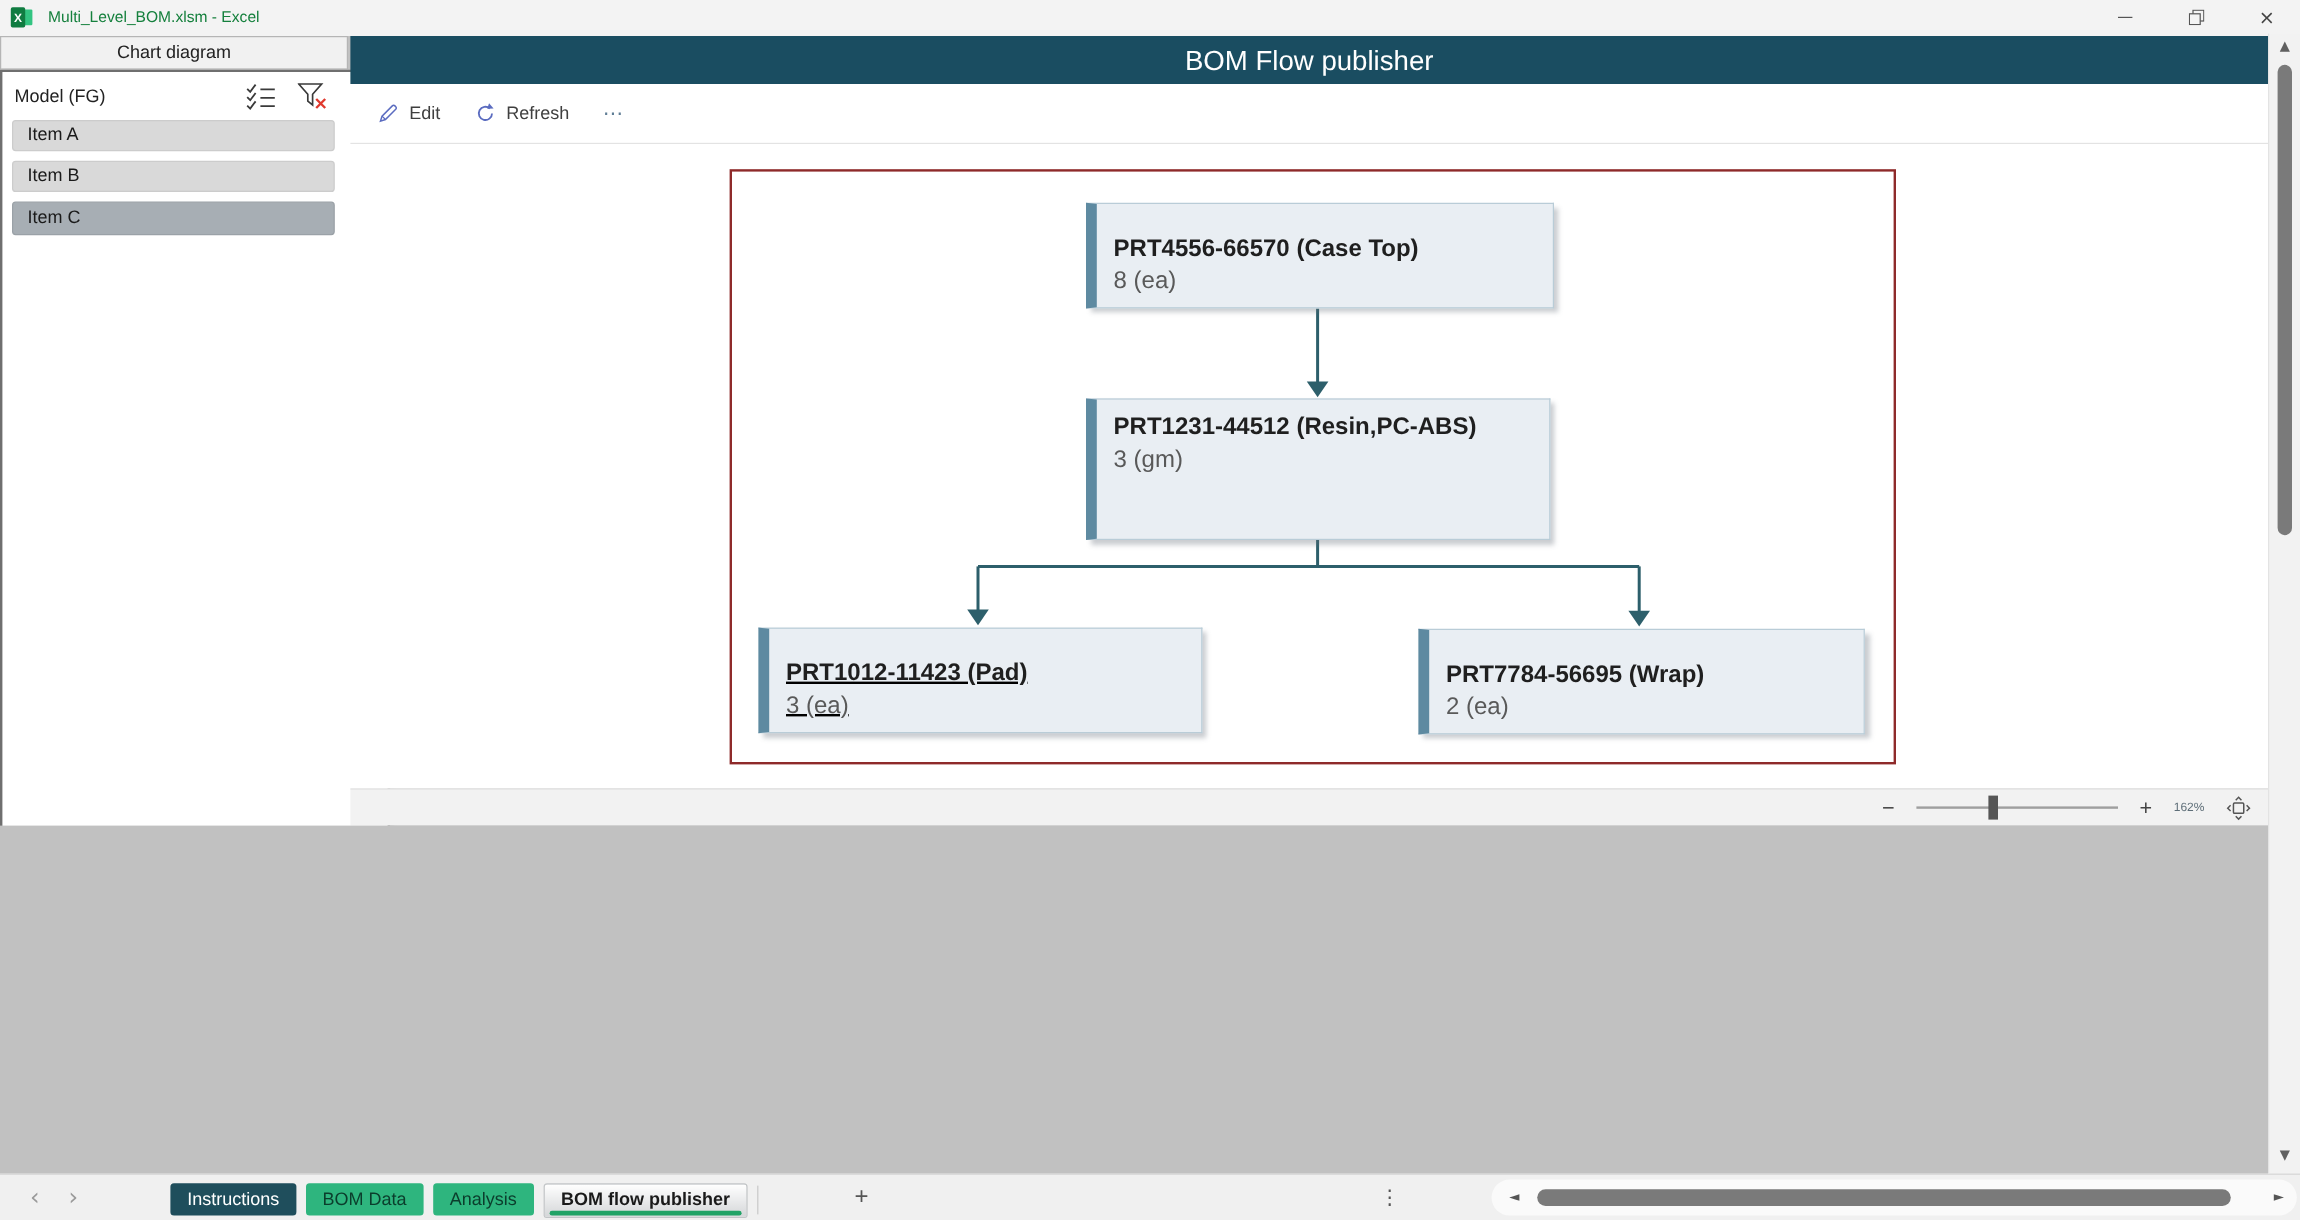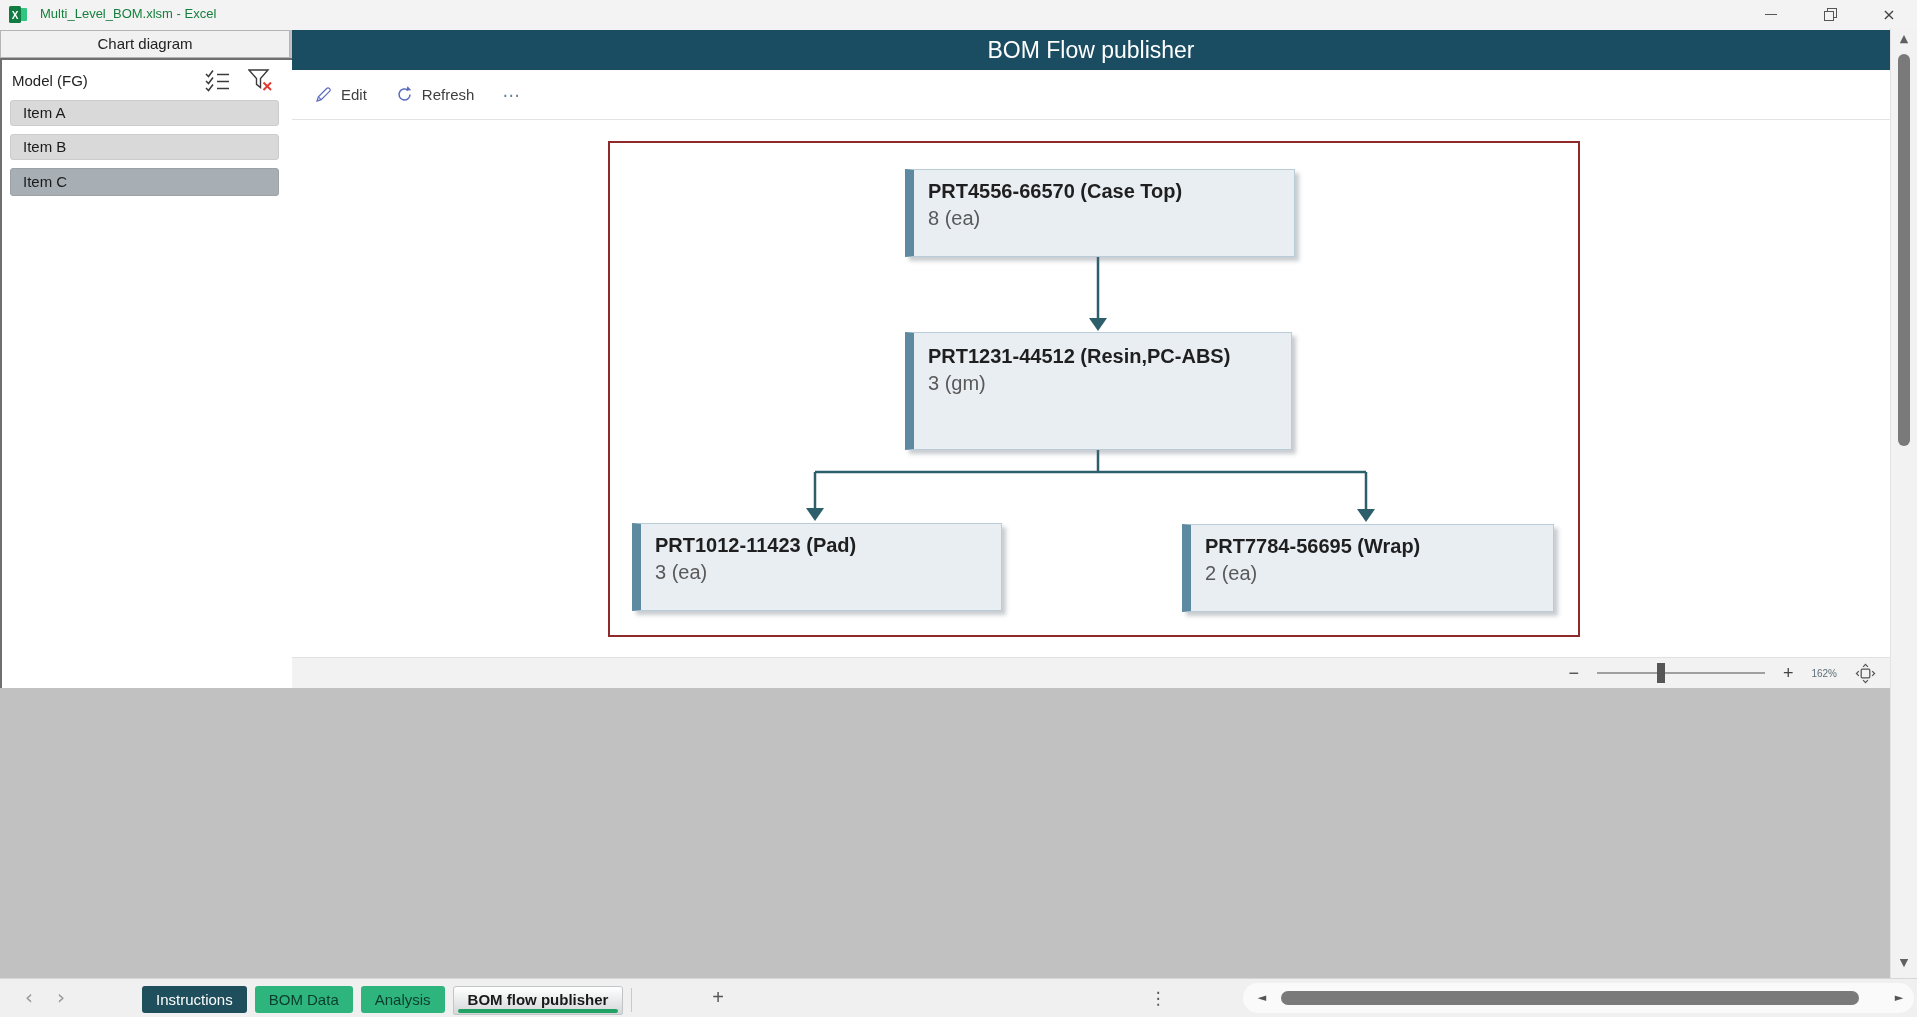--- a/index.html
+++ b/index.html
@@ -41,26 +41,26 @@
   .tool-btn{display:flex;align-items:center;gap:8px;font-size:15px;color:#3f3f3f;cursor:pointer;}
   .tool-more{font-size:17px;color:#5f7d95;letter-spacing:2px;cursor:pointer;font-family:"DejaVu Sans",sans-serif;}
 
   .canvas{position:absolute;left:292px;top:120px;width:1598px;height:537px;background:#fff;}
   .frame{position:absolute;left:316px;top:21px;width:972px;height:496px;
          border:2px solid var(--frame,#8e2a2a);box-sizing:border-box;}
   .connectors{position:absolute;left:0;top:0;width:968px;height:492px;pointer-events:none;}
 
   .node{position:absolute;background:var(--node_fill,#e9eef3);border:1px solid var(--node_border,#b9ccd7);
         border-left:9px solid var(--node_accent,#5e8aa1);box-sizing:border-box;
-        box-shadow:4px 4px 4px rgba(100,110,120,.35);padding:8px 14px;cursor:pointer;}
+        box-shadow:4px 4px 4px rgba(100,110,120,.35);padding:24px 14px;cursor:pointer;}
   .node .title{font-size:20px;font-weight:bold;color:#1f1f1f;line-height:26px;max-width:305px;}
   .node .qty{font-size:20px;color:#595959;line-height:27px;margin-top:1px;}
   .node-0{left:295px;top:26px;width:390px;height:88px;}
   .node-1{left:295px;top:189px;width:387px;height:118px;padding-top:10px;}
-  .node-2{left:22px;top:380px;width:370px;height:88px;}
+  .node-2{left:22px;top:380px;width:370px;height:88px;text-decoration:underline;}
   .node-3{left:572px;top:381px;width:372px;height:88px;}
 
   
   .zoombar{position:absolute;left:292px;top:657px;width:1598px;height:31px;background:#f2f2f2;
            border-top:1px solid #e0e0e0;box-sizing:border-box;display:flex;align-items:center;
            justify-content:flex-end;gap:18px;padding-right:14px;}
   .zoom-minus,.zoom-plus{font-size:18px;color:#444;cursor:pointer;line-height:1;}
   .zoom-track{position:relative;width:168px;height:2px;background:#9f9f9f;cursor:pointer;}
   .zoom-thumb{position:absolute;left:60px;top:-9px;width:8px;height:20px;background:#565656;cursor:pointer;}
   .zoom-level{font-size:10px;color:#5e6e78;}

